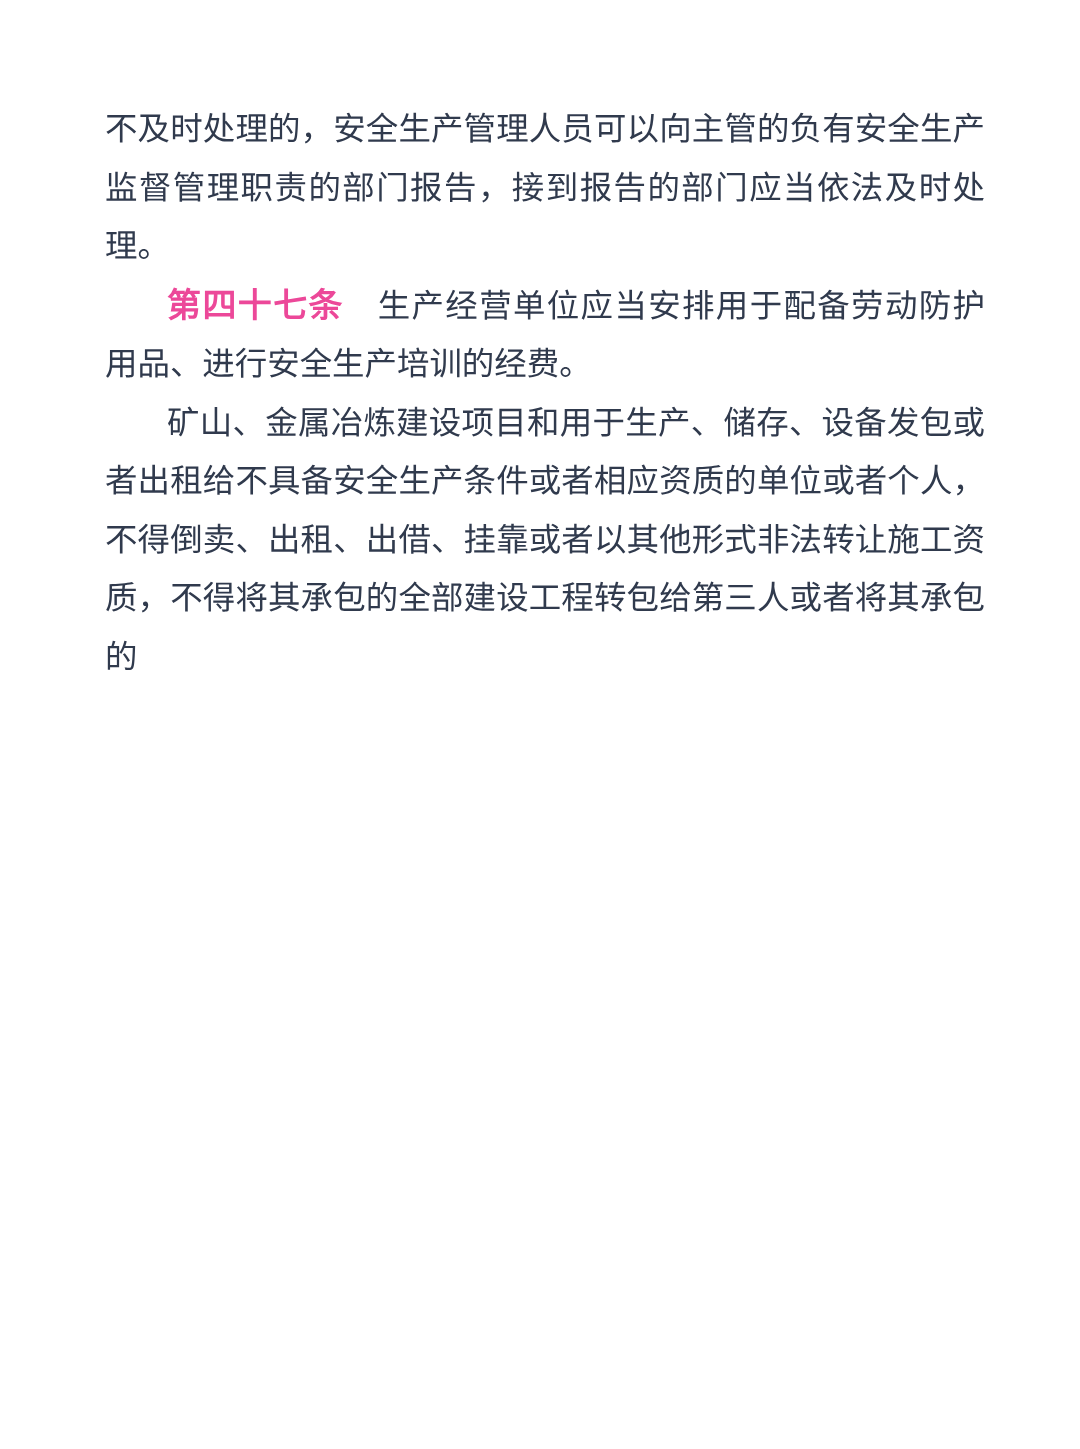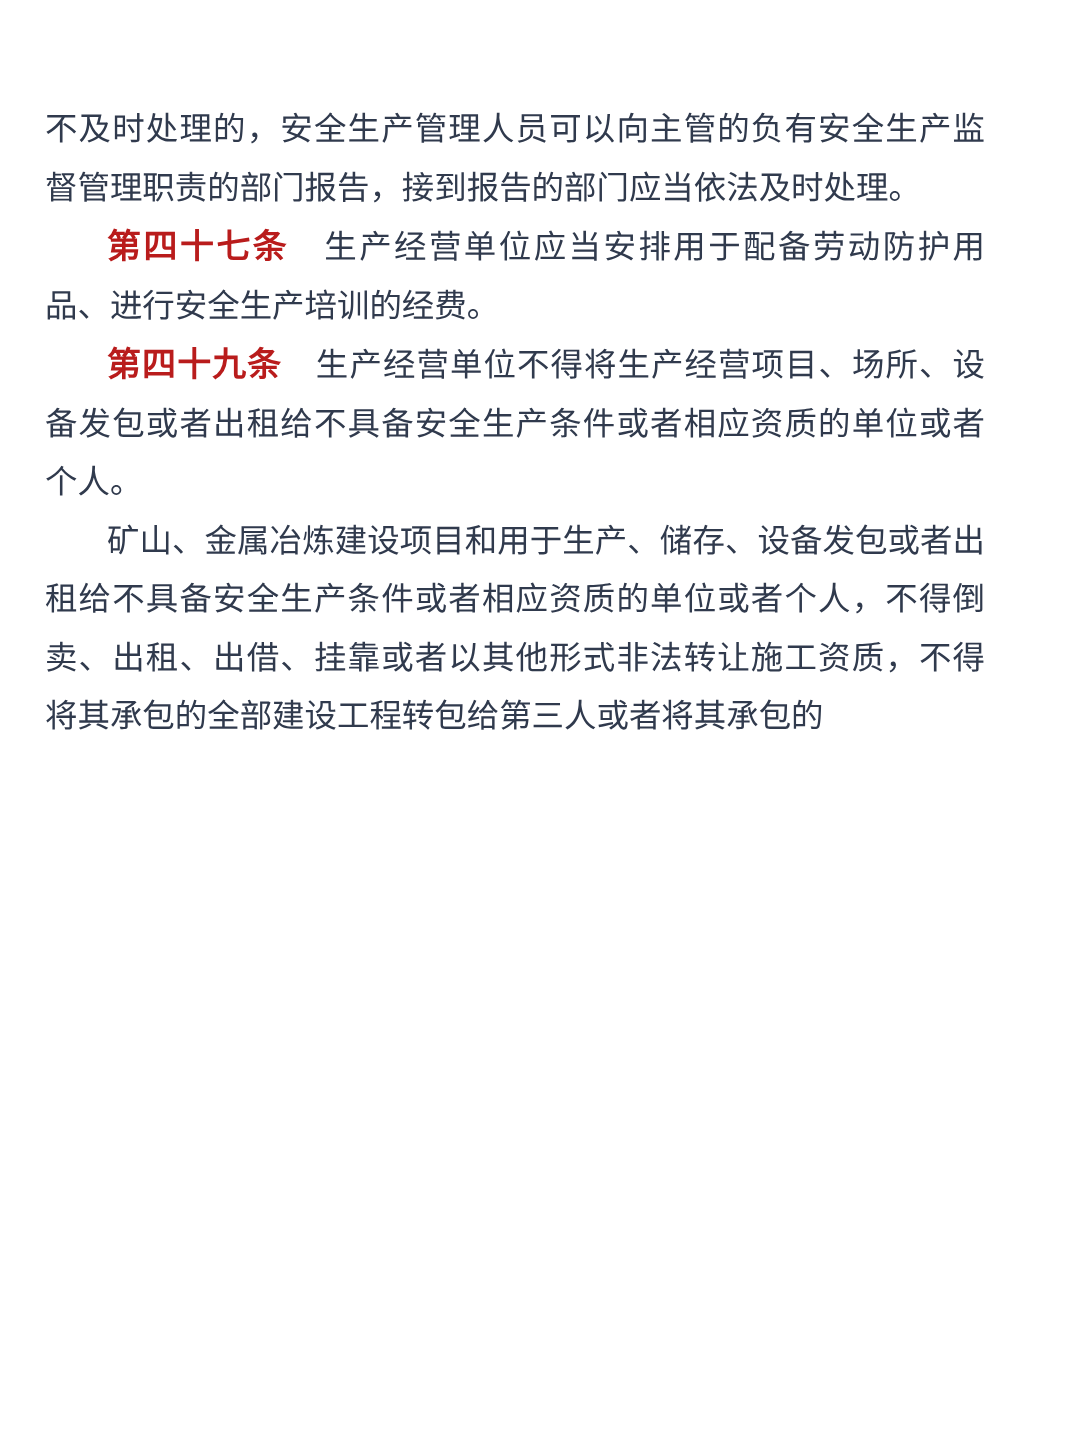--- a/index.html
+++ b/index.html
@@ -6,51 +6,50 @@
     margin: 0;
     padding: 0;
     background: #ffffff;
   }
   .page {
     position: relative;
     box-sizing: border-box;
     width: 1080px;
     height: 1449px;
     background: #ffffff;
-    padding: 100px 95px 0 45px;
+    padding: 100px 95px 0 105px;
     overflow: hidden;
   }
   .para {
     margin: 0;
     font-family: "Liberation Serif", "DejaVu Serif", serif;
     font-size: 32.45px;
     line-height: 58.5px;
     color: #303a4d;
     text-align: justify;
     text-align-last: left;
     word-break: normal;
   }
   .para.indent {
     text-indent: 62px;
   }
   .art {
     font-family: "Liberation Sans", "DejaVu Sans", sans-serif;
     font-weight: 700;
     font-size: 34px;
-    color: #b91c1c;
+    color: #ec4899;
   }
 </style>
 </head>
 <body>
 
 <div class="page">
 
   <p class="para"><span>不及时处理的，安全生产管理人员可以向主管的负有安全生产监督管理职责的部门报告，接到报告的部门应当依法及时处理。</span></p>
 
   <p class="para indent"><b class="art">第四十七条</b><span>　生产经营单位应当安排用于配备劳动防护用品、进行安全生产培训的经费。</span></p>
 
 
-  <p class="para indent"><b class="art">第四十九条</b><span>　生产经营单位不得将生产经营项目、场所、设备发包或者出租给不具备安全生产条件或者相应资质的单位或者个人。</span></p>
 
 
   <p class="para indent"><span>矿山、金属冶炼建设项目和用于生产、储存、设备发包或者出租给不具备安全生产条件或者相应资质的单位或者个人，不得倒卖、出租、出借、挂靠或者以其他形式非法转让施工资质，不得将其承包的全部建设工程转包给第三人或者将其承包的</span></p>
 
 </div>
 
 </body></html>

